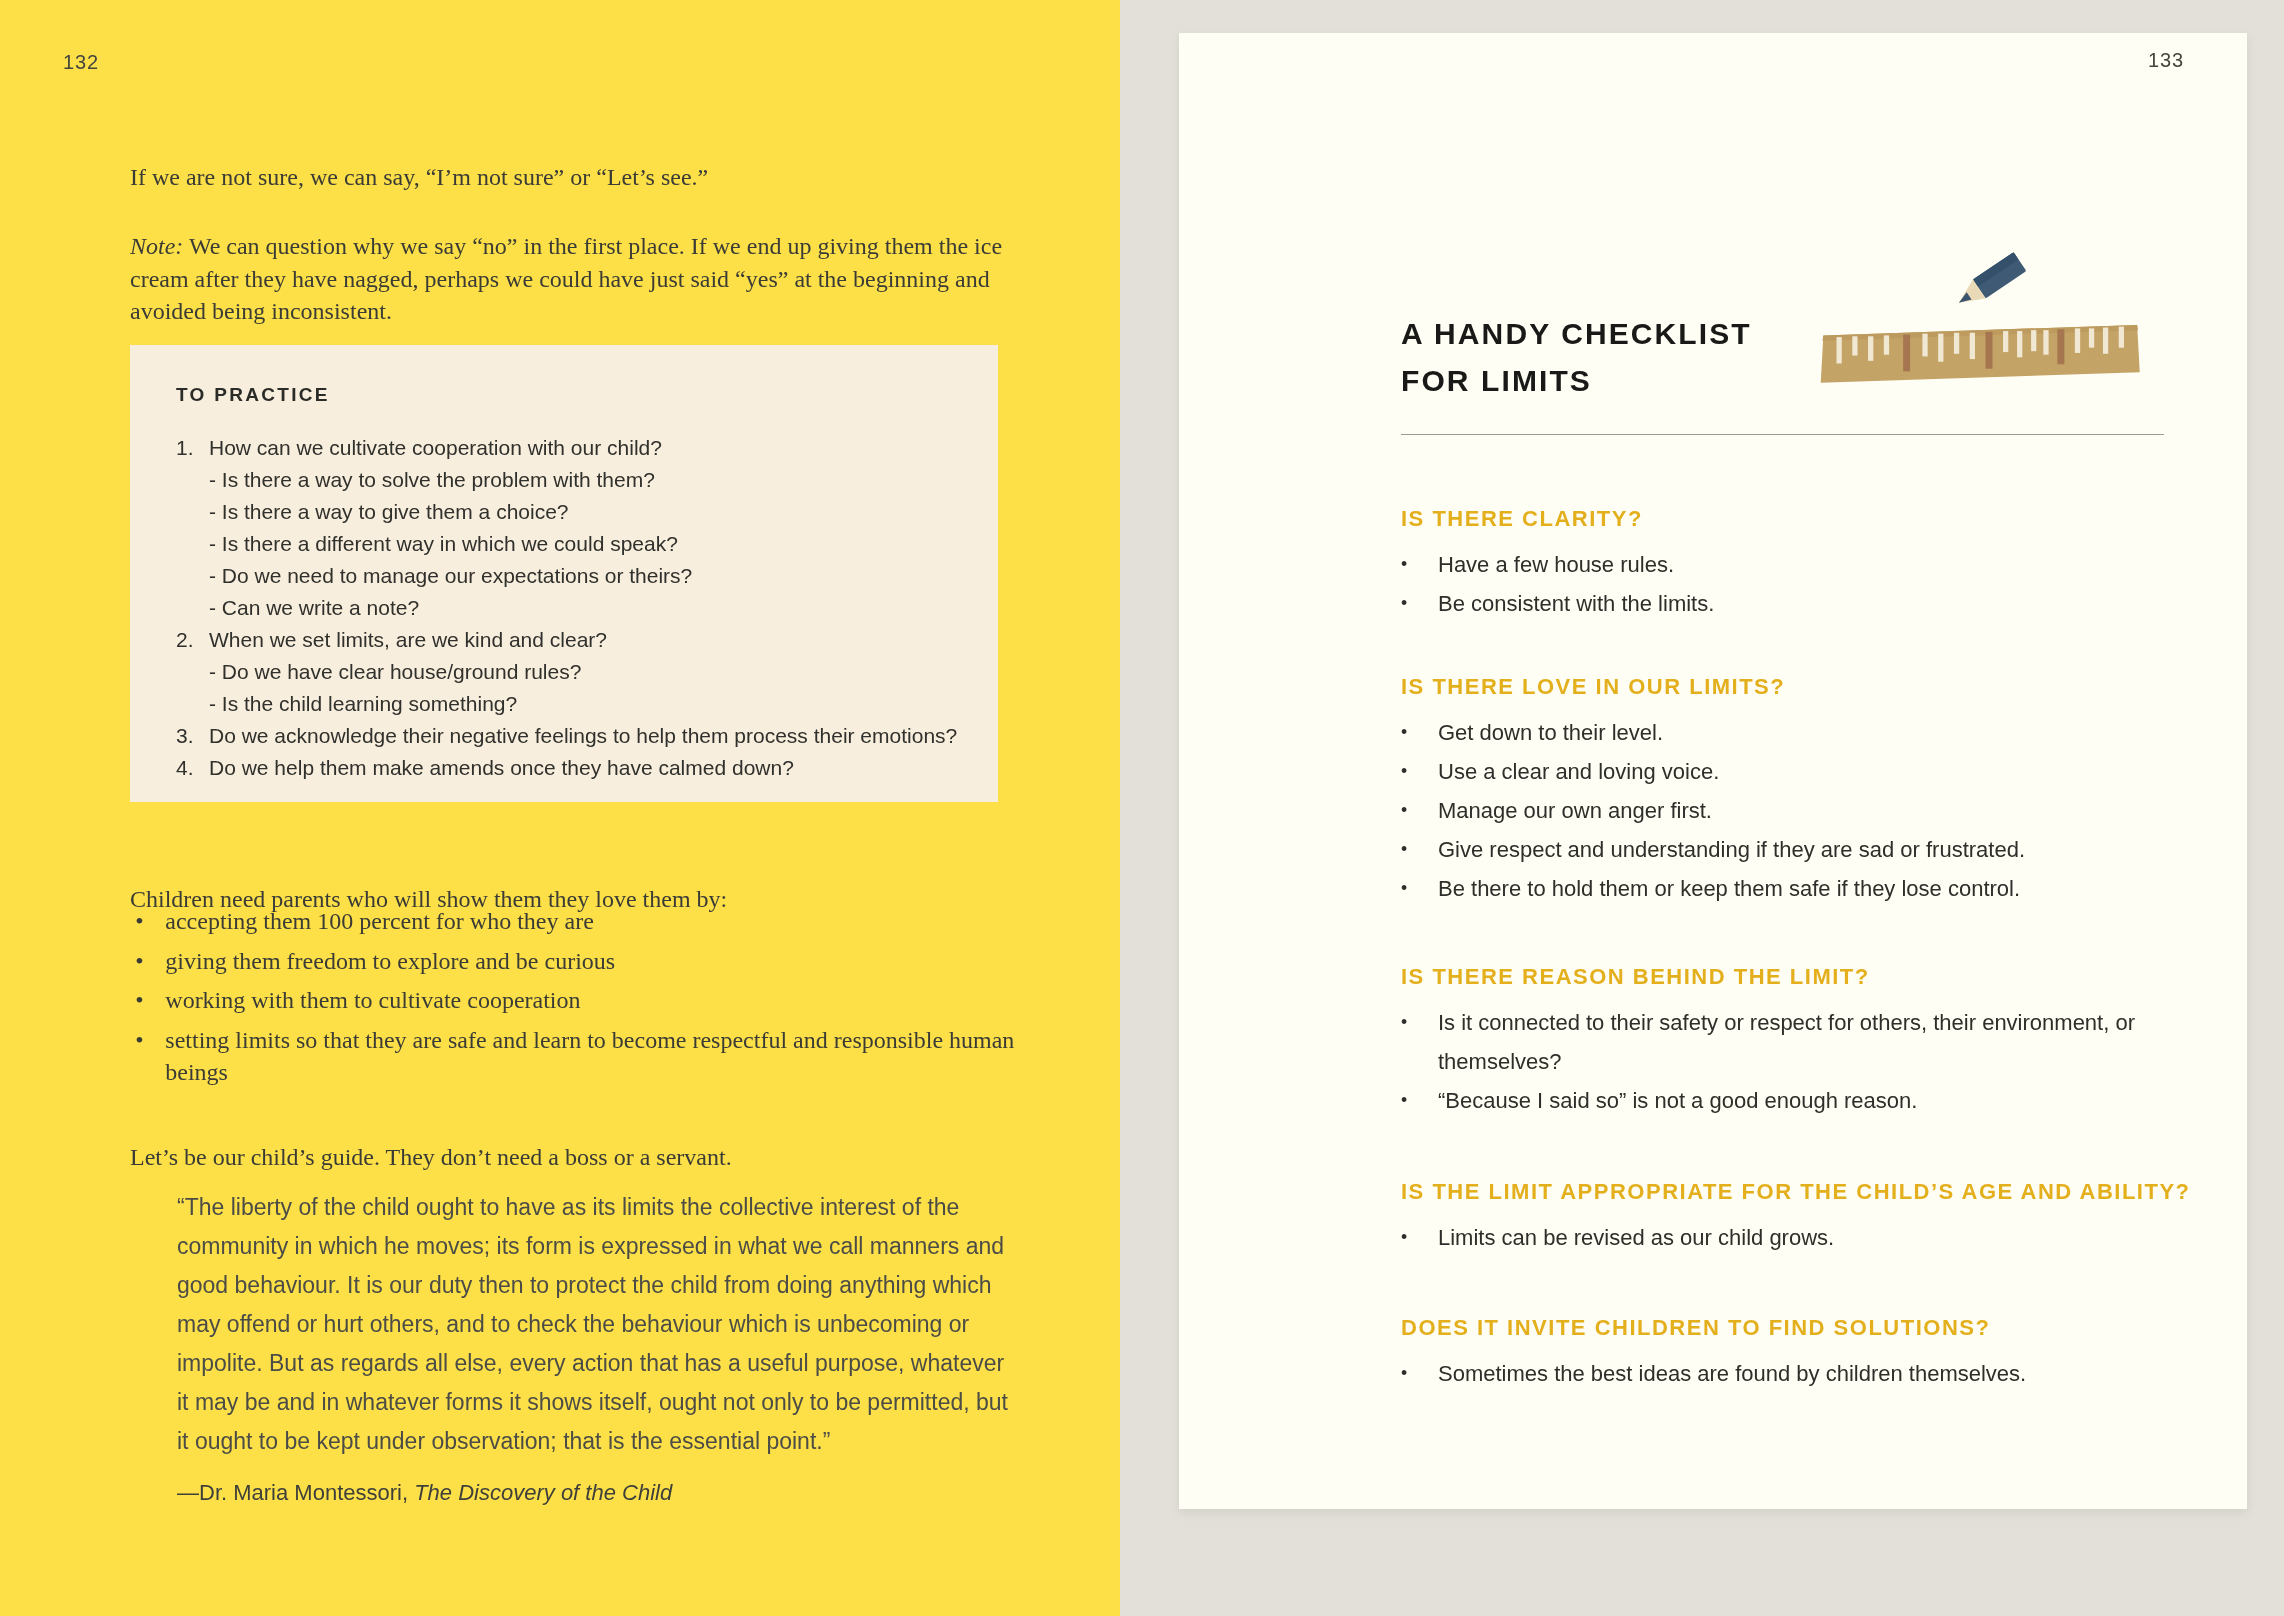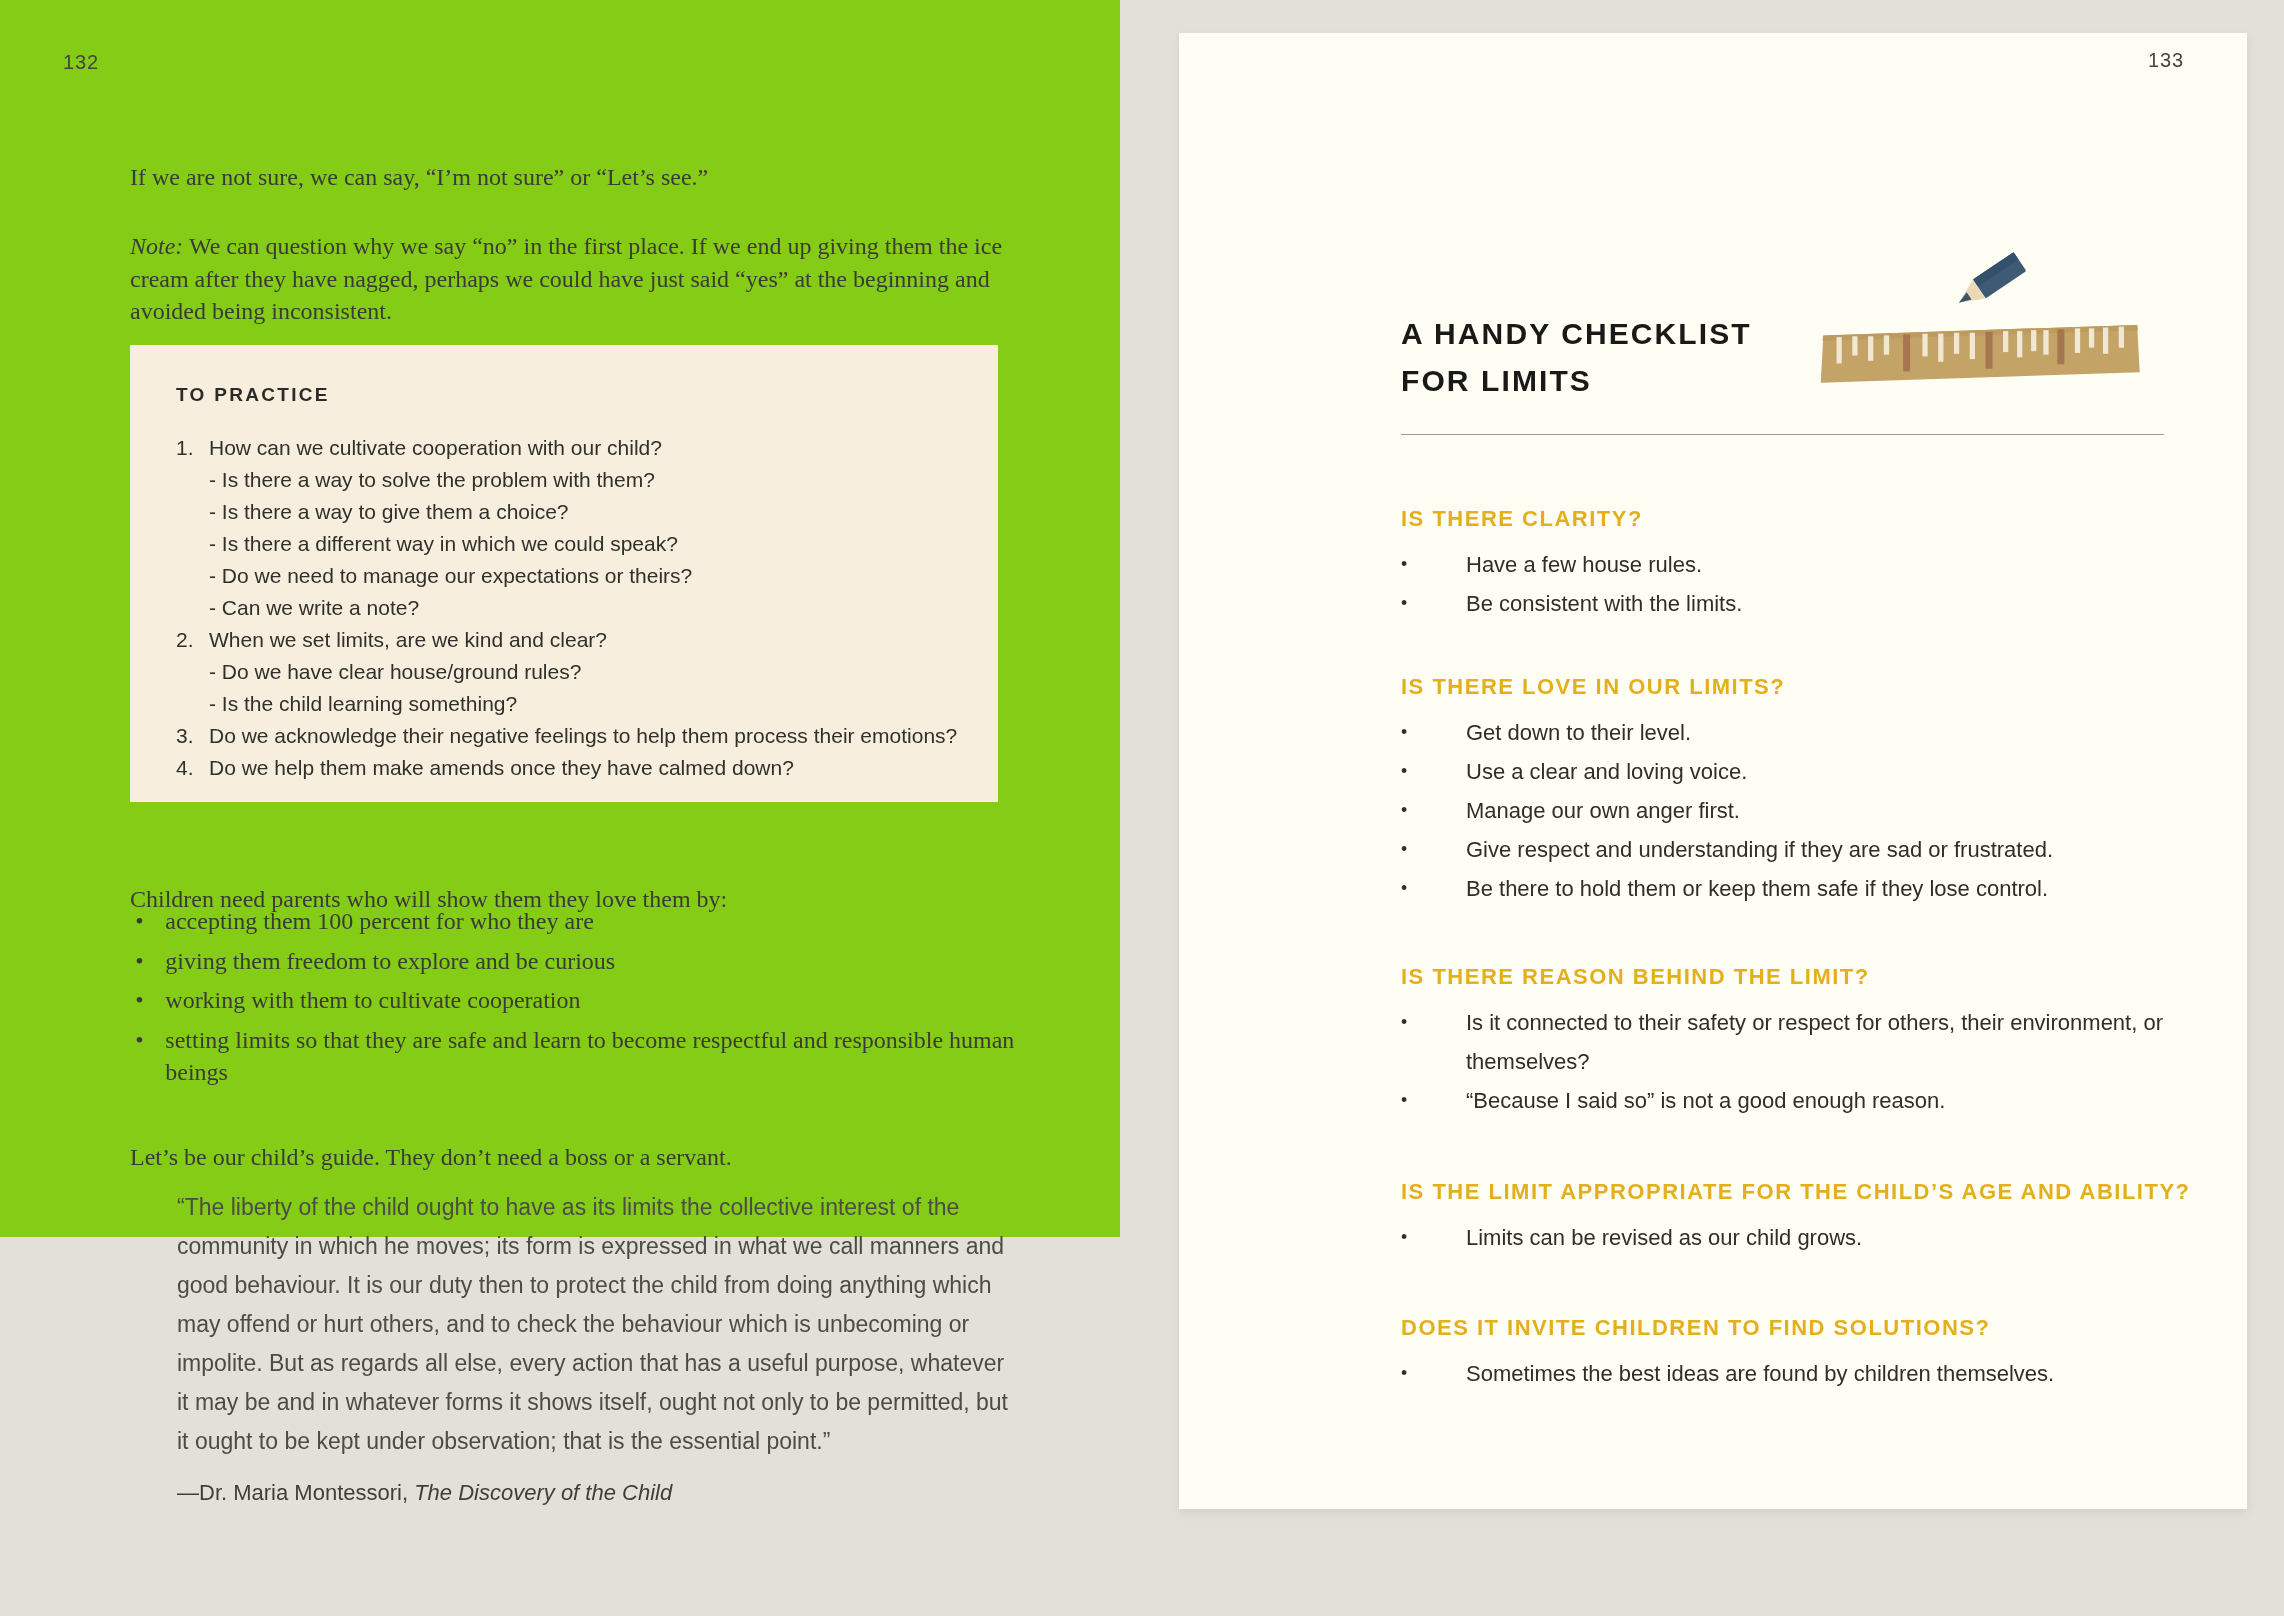--- a/index.html
+++ b/index.html
@@ -3,22 +3,22 @@
 <meta charset="utf-8">
 <style>
   html,body{margin:0;padding:0;}
   body{
     width:2284px;height:1616px;position:relative;overflow:hidden;
     background:#e2e0d8;
     font-family:"Liberation Sans","DejaVu Sans",sans-serif;
   }
   
   .left-page{
-    position:absolute;left:0;top:0;width:1120px;height:1237px;
-    background:#84cc16;
+    position:absolute;left:0;top:0;width:1120px;height:1616px;
+    background:#fde047;
   }
   .pagenum{
     position:absolute;font-size:20px;letter-spacing:0.9px;color:#45453f;
   }
   .pagenum-left{left:63px;top:51px;}
   .serif{font-family:"Liberation Serif","DejaVu Serif",serif;color:#3b3b36;}
   .body-par{
     position:absolute;left:130px;width:883px;
     font-size:24px;line-height:32.5px;
   }
@@ -72,21 +72,21 @@
     border-top:1.8px solid #9b9b95;
   }
   .illustration{position:absolute;left:631px;top:206px;}
   .cl-section{position:absolute;left:222px;width:808px;}
   .cl-heading{
     font-size:22px;font-weight:bold;letter-spacing:1.5px;color:#e4af1c;
     line-height:26px;margin:0 0 13px 0;
   }
   .cl-item{display:flex;font-size:22px;line-height:39px;color:#2e2e2a;}
   .cl-item .dot{flex:0 0 37px;font-size:17.6px;}
-  .cl-item .txt{flex:1;margin-left:28px;}
+  .cl-item .txt{flex:1;}
   .s1{top:473px;} .s2{top:641px;} .s3{top:931px;} .s4{top:1146px;} .s5{top:1282px;}
 </style>
 </head>
 <body>
 
 <div class="left-page">
 
   <div class="pagenum pagenum-left">132</div>
 
   <p class="body-par serif p-intro">If we are not sure, we can say, “I’m not sure” or “Let’s see.”</p>

